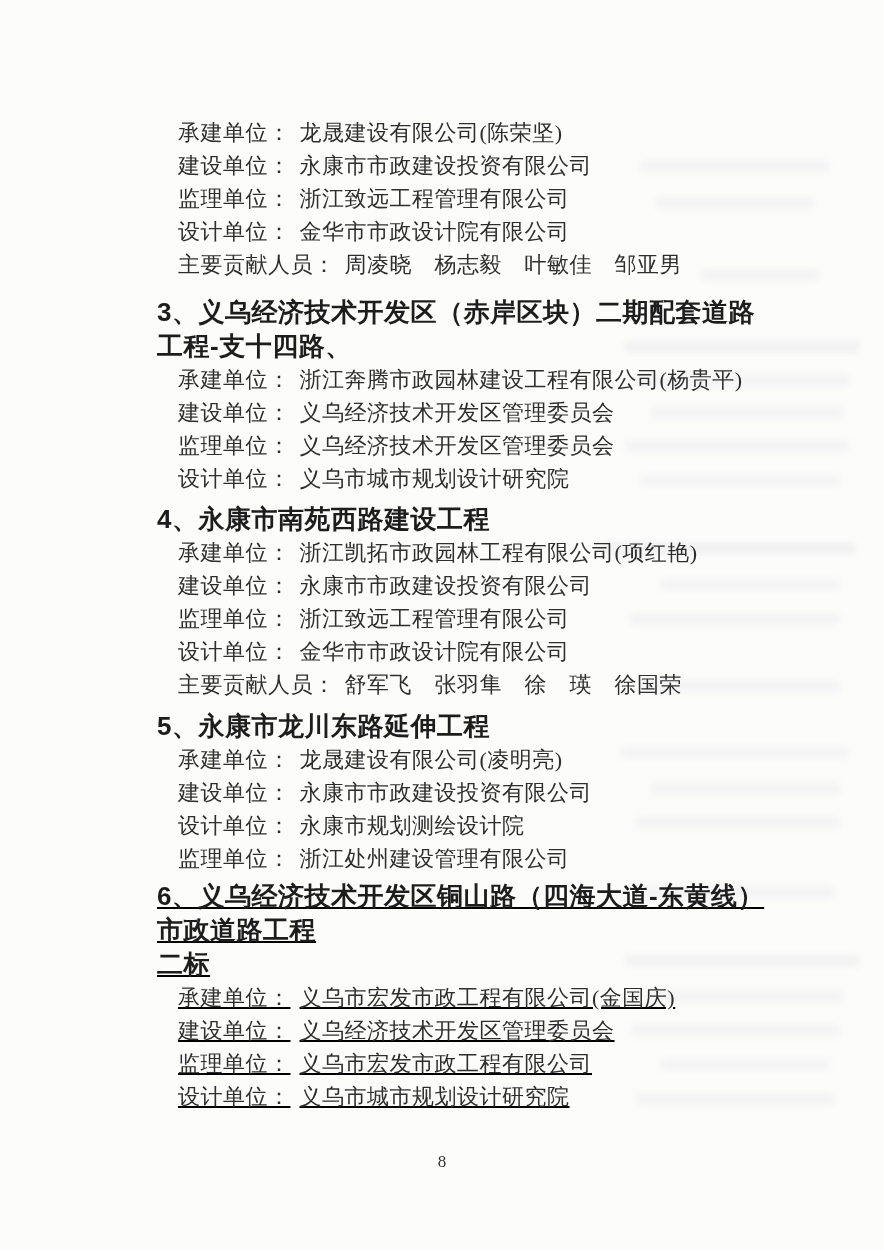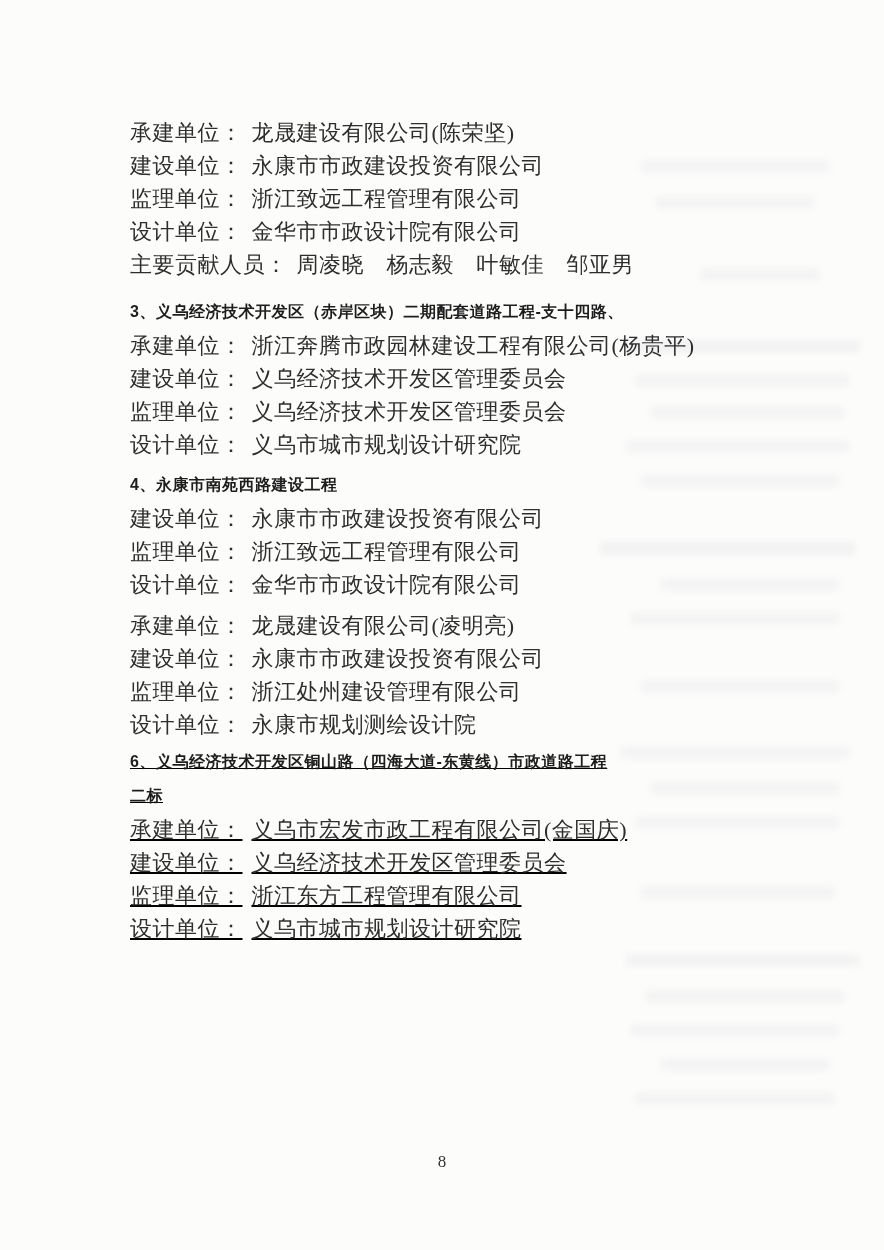--- a/index.html
+++ b/index.html
@@ -19,31 +19,33 @@
     inset: 0;
     padding: 116px 118px 0 130px;
     box-sizing: border-box;
   }
   .section {
     position: relative;
   }
   .heading {
     font-family: "Liberation Sans", sans-serif;
     font-weight: 700;
-    font-size: 16px;
+    font-size: 26px;
     line-height: 34px;
     color: #1d1d1d;
     letter-spacing: 0.5px;
+    margin-left: 27px;
   }
   .line {
     font-size: 22px;
     line-height: 33px;
     color: #2e2e2e;
     white-space: nowrap;
     letter-spacing: 0.5px;
+    margin-left: 48px;
   }
   .flabel {
     margin-right: 9px;
   }
   .sec-gap-1 { margin-top: 14px; }
   .sec-gap-2 { margin-top: 7px; }
   .sec-gap-3 { margin-top: 8px; }
   .sec-gap-4 { margin-top: 4px; text-decoration: underline; }
   .page-number {
     position: absolute;
@@ -129,56 +131,63 @@
       <span class="flabel">监理单位：</span><span>义乌经济技术开发区管理委员会</span>
     </div>
     <div class="line">
       <span class="flabel">设计单位：</span><span>义乌市城市规划设计研究院</span>
     </div>
   </div>
 
   <div class="section sec-gap-2">
     <div class="heading">4、永康市南苑西路建设工程</div>
     <div class="line">
+      <span class="flabel">承建单位：</span><span>浙江凯拓市政园林工程有限公司(项红艳)</span>
+    </div>
+    <div class="line">
       <span class="flabel">建设单位：</span><span>永康市市政建设投资有限公司</span>
     </div>
     <div class="line">
       <span class="flabel">监理单位：</span><span>浙江致远工程管理有限公司</span>
     </div>
     <div class="line">
       <span class="flabel">设计单位：</span><span>金华市市政设计院有限公司</span>
     </div>
+    <div class="line">
+      <span class="flabel">主要贡献人员：</span><span>舒军飞　张羽隼　徐　瑛　徐国荣</span>
+    </div>
   </div>
 
   <div class="section sec-gap-3">
+    <div class="heading">5、永康市龙川东路延伸工程</div>
     <div class="line">
       <span class="flabel">承建单位：</span><span>龙晟建设有限公司(凌明亮)</span>
     </div>
     <div class="line">
       <span class="flabel">建设单位：</span><span>永康市市政建设投资有限公司</span>
     </div>
     <div class="line">
-      <span class="flabel">监理单位：</span><span>浙江处州建设管理有限公司</span>
+      <span class="flabel">设计单位：</span><span>永康市规划测绘设计院</span>
     </div>
     <div class="line">
-      <span class="flabel">设计单位：</span><span>永康市规划测绘设计院</span>
+      <span class="flabel">监理单位：</span><span>浙江处州建设管理有限公司</span>
     </div>
   </div>
 
   <div class="section sec-gap-4">
     <div class="heading">6、义乌经济技术开发区铜山路（四海大道-东黄线）市政道路工程</div>
     <div class="heading">二标</div>
     <div class="line">
       <span class="flabel">承建单位：</span><span>义乌市宏发市政工程有限公司(金国庆)</span>
     </div>
     <div class="line">
       <span class="flabel">建设单位：</span><span>义乌经济技术开发区管理委员会</span>
     </div>
     <div class="line">
-      <span class="flabel">监理单位：</span><span>浙江东方工程管理有限公司</span>
+      <span class="flabel">监理单位：</span><span>义乌市宏发市政工程有限公司</span>
     </div>
     <div class="line">
       <span class="flabel">设计单位：</span><span>义乌市城市规划设计研究院</span>
     </div>
   </div>
 
 </div>
 
 <div class="page-number">8</div>
 

